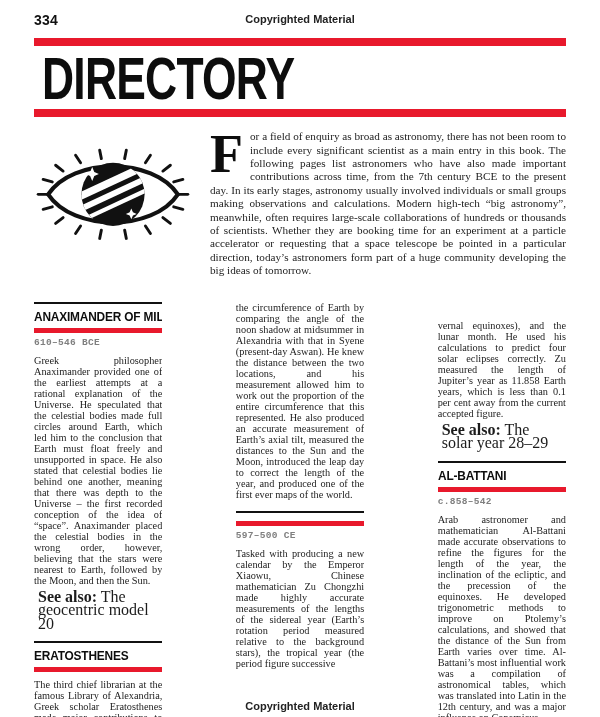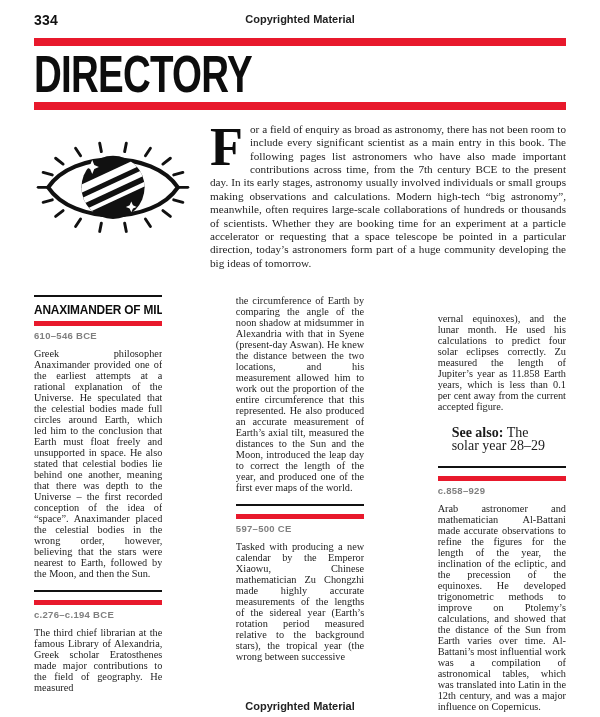--- a/index.html
+++ b/index.html
@@ -25,23 +25,23 @@
     font-family:"Liberation Sans", sans-serif;
     font-weight:bold;font-size:14px;letter-spacing:.2px;
   }
   .copyright-top{
     position:absolute;left:0;right:0;top:3px;text-align:center;
     font-family:"Liberation Sans", sans-serif;
     font-weight:bold;font-size:11px;color:#222;
   }
   .red-bar{height:8px;background:var(--accent);}
   h1.title{
-    margin:5px 0 3px 0;
-    font-family:"Liberation Sans", sans-serif;
-    font-weight:bold;font-size:52px;line-height:0.92;
+    margin:5px 0 3px 8px;
+    font-family:"Liberation Sans", sans-serif;
+    font-weight:bold;font-size:60px;line-height:0.92;
     color:#0d0d0d;
   }
   h1.title .title-cond{
     display:inline-block;
     transform:scaleX(0.74);
     transform-origin:0 60%;
     letter-spacing:-1px;
     white-space:nowrap;
   }
   
@@ -68,32 +68,32 @@
     margin:0;
     font-family:"Liberation Sans", sans-serif;
     font-weight:bold;font-size:13.5px;line-height:16px;color:#0d0d0d;
   }
   .ename .cond{
     display:inline-block;transform:scaleX(0.88);transform-origin:0 50%;
     letter-spacing:-.2px;white-space:nowrap;
   }
   .ebar{height:5px;background:var(--accent);margin:3px 0 4px 0;}
   .edates{
-    font-family:Liberation Sans, sans-serif;
+    font-family:Liberation Mono, monospace;
     font-weight:bold;font-size:9.5px;letter-spacing:.3px;
     color:var(--date_gray);
   }
   .ebody{
     margin:7px 0 0 0;
     font-size:10.3px;line-height:11px;
     text-align:justify;color:#1c1c1c;
   }
   .esee{
-    margin:14px;
-    font-size:14px;line-height:13.2px;
+    margin:4px;
+    font-size:16px;line-height:13.2px;
     text-align:left;color:#1c1c1c;
   }
   .esee b{font-family:"Liberation Serif", serif;}
   .cont{margin:0;}
   
   .copyright-bottom{
     position:absolute;left:0;right:0;bottom:5px;text-align:center;
     font-family:"Liberation Sans", sans-serif;
     font-weight:bold;font-size:11px;color:#222;
   }
@@ -156,51 +156,53 @@
   </section>
 
   <section class="directory">
 
     <div class="col">
       <article class="entry first">
         <h2 class="ename"><span class="cond">ANAXIMANDER OF MILETUS</span></h2>
         <div class="ebar"></div>
         <div class="edates">610–546 BCE</div>
         <p class="ebody">Greek philosopher Anaximander provided one of the earliest attempts at a rational explanation of the Universe. He speculated that the celestial bodies made full circles around Earth, which led him to the conclusion that Earth must float freely and unsupported in space. He also stated that celestial bodies lie behind one another, meaning that there was depth to the Universe – the first recorded conception of the idea of “space”. Anaximander placed the celestial bodies in the wrong order, however, believing that the stars were nearest to Earth, followed by the Moon, and then the Sun.</p>
+        <p class="esee"><b>See also:</b> <span>The geocentric model 20</span></p>
       </article>
       <article class="entry">
-        <div class="ebar"></div>
-        <div class="edates">c.276–c.194 BCE</div>
+        <h2 class="ename"><span class="cond">ERATOSTHENES</span></h2>
+        <div class="ebar"></div>
         <p class="ebody">The third chief librarian at the famous Library of Alexandria, Greek scholar Eratosthenes made major contributions to the field of geography. He measured</p>
       </article>
     </div>
 
     <div class="col-divider"></div>
 
     <div class="col">
       <div class="cont">
         <p class="ebody" style="margin-top:0;">the circumference of Earth by comparing the angle of the noon shadow at midsummer in Alexandria with that in Syene (present-day Aswan). He knew the distance between the two locations, and his measurement allowed him to work out the proportion of the entire circumference that this represented. He also produced an accurate measurement of Earth’s axial tilt, measured the distances to the Sun and the Moon, introduced the leap day to correct the length of the year, and produced one of the first ever maps of the world.</p>
       </div>
       <article class="entry">
         <div class="ebar"></div>
         <div class="edates">597–500 CE</div>
-        <p class="ebody">Tasked with producing a new calendar by the Emperor Xiaowu, Chinese mathematician Zu Chongzhi made highly accurate measurements of the lengths of the sidereal year (Earth’s rotation period measured relative to the background stars), the tropical year (the wrong between successive</p>
+        <p class="ebody">Tasked with producing a new calendar by the Emperor Xiaowu, Chinese mathematician Zu Chongzhi made highly accurate measurements of the lengths of the sidereal year (Earth’s rotation period measured relative to the background stars), the tropical year (the period figure successive</p>
       </article>
     </div>
 
     <div class="col-divider"></div>
 
     <div class="col">
       <div class="cont">
         <p class="ebody" style="margin-top:18px;">vernal equinoxes), and the lunar month. He used his calculations to predict four solar eclipses correctly. Zu measured the length of Jupiter’s year as 11.858 Earth years, which is less than 0.1 per cent away from the current accepted figure.</p>
         <p class="esee"><b>See also:</b> <span>The solar year 28–29</span></p>
       </div>
       <article class="entry">
-        <div class="ebar"></div>
-        <div class="edates">c.858–929</div>
+        <h2 class="ename"><span class="cond">AL-BATTANI</span></h2>
+        <div class="ebar"></div>
+        <div class="edates">c.858–542</div>
         <p class="ebody">Arab astronomer and mathematician Al-Battani made accurate observations to refine the figures for the length of the year, the inclination of the ecliptic, and the precession of the equinoxes. He developed trigonometric methods to improve on Ptolemy’s calculations, and showed that the distance of the Sun from Earth varies over time. Al-Battani’s most influential work was a compilation of astronomical tables, which was translated into Latin in the 12th century, and was a major influence on Copernicus.</p>
         <p class="esee"><b>See also:</b> <span>Consolidating knowledge 24–25 ▪ The Copernican model 47–39</span></p>
       </article>
     </div>
 
   </section>
 
   <div class="copyright-bottom">Copyrighted Material</div>
 
 </div>

